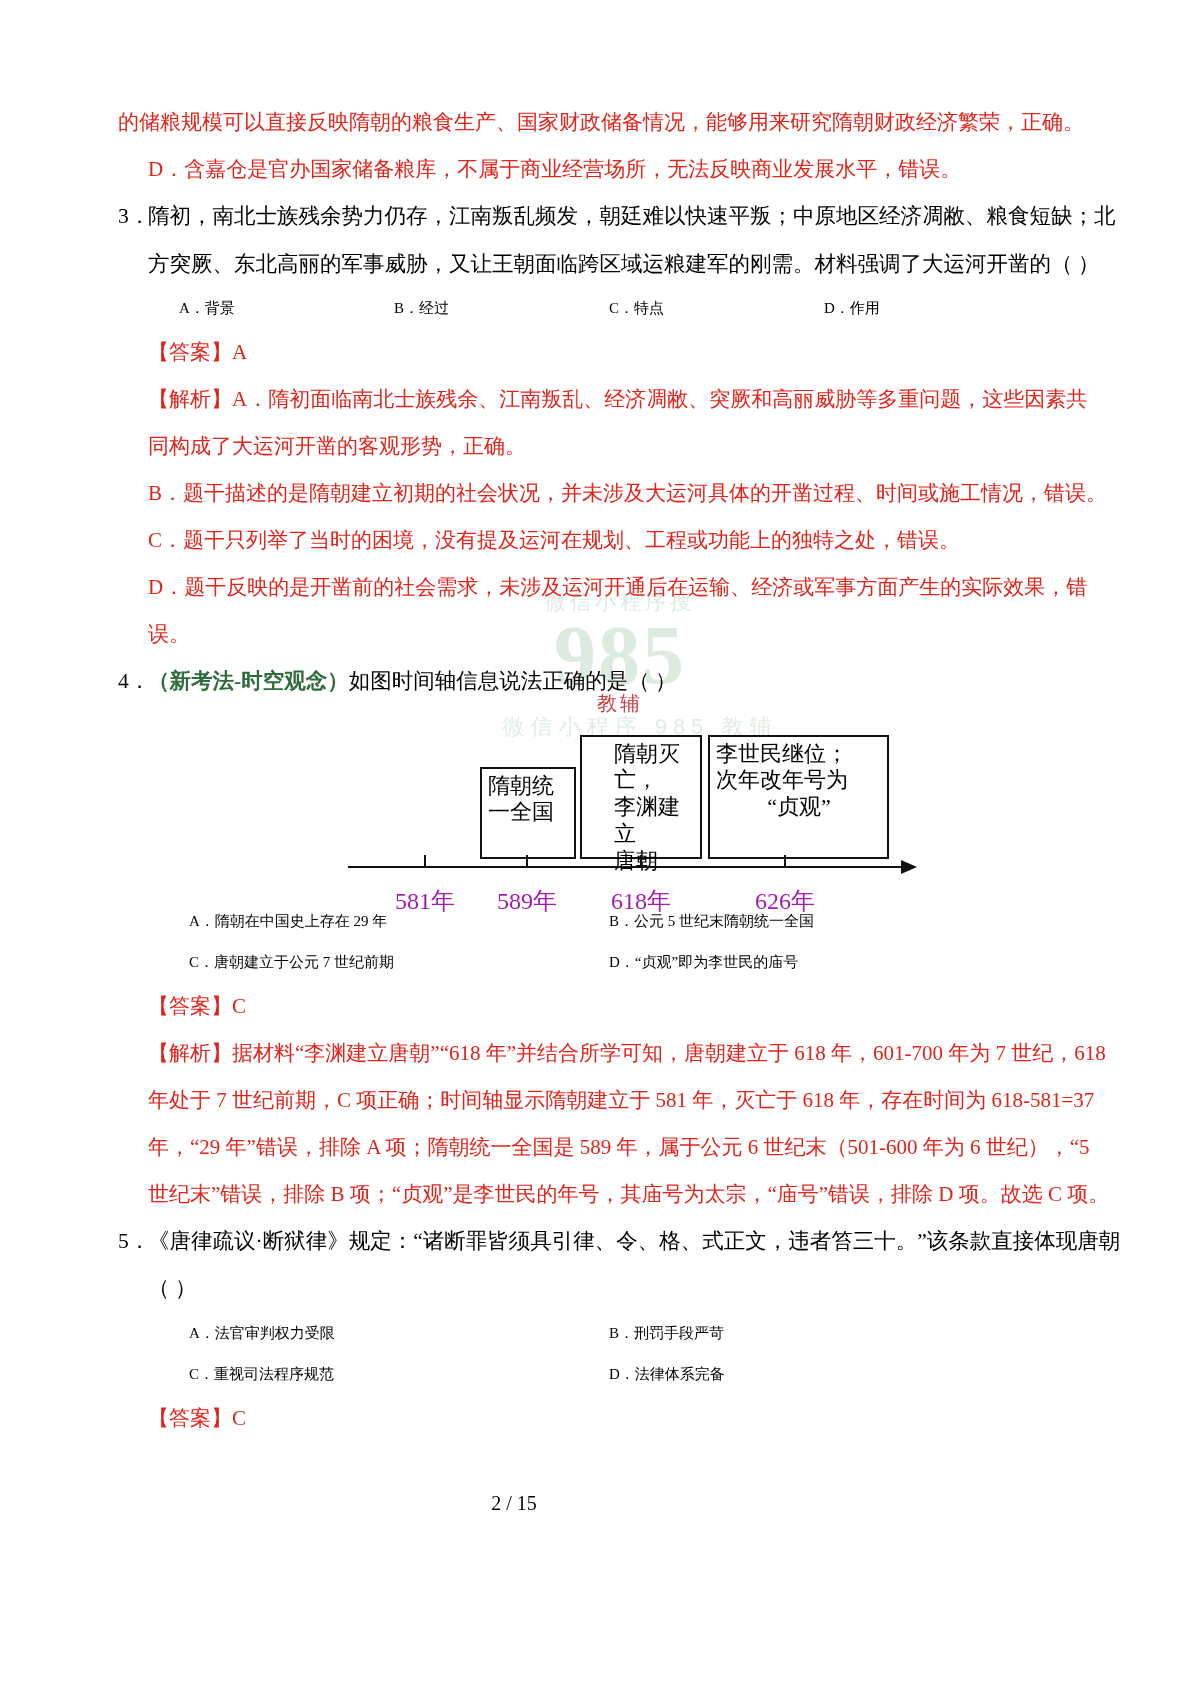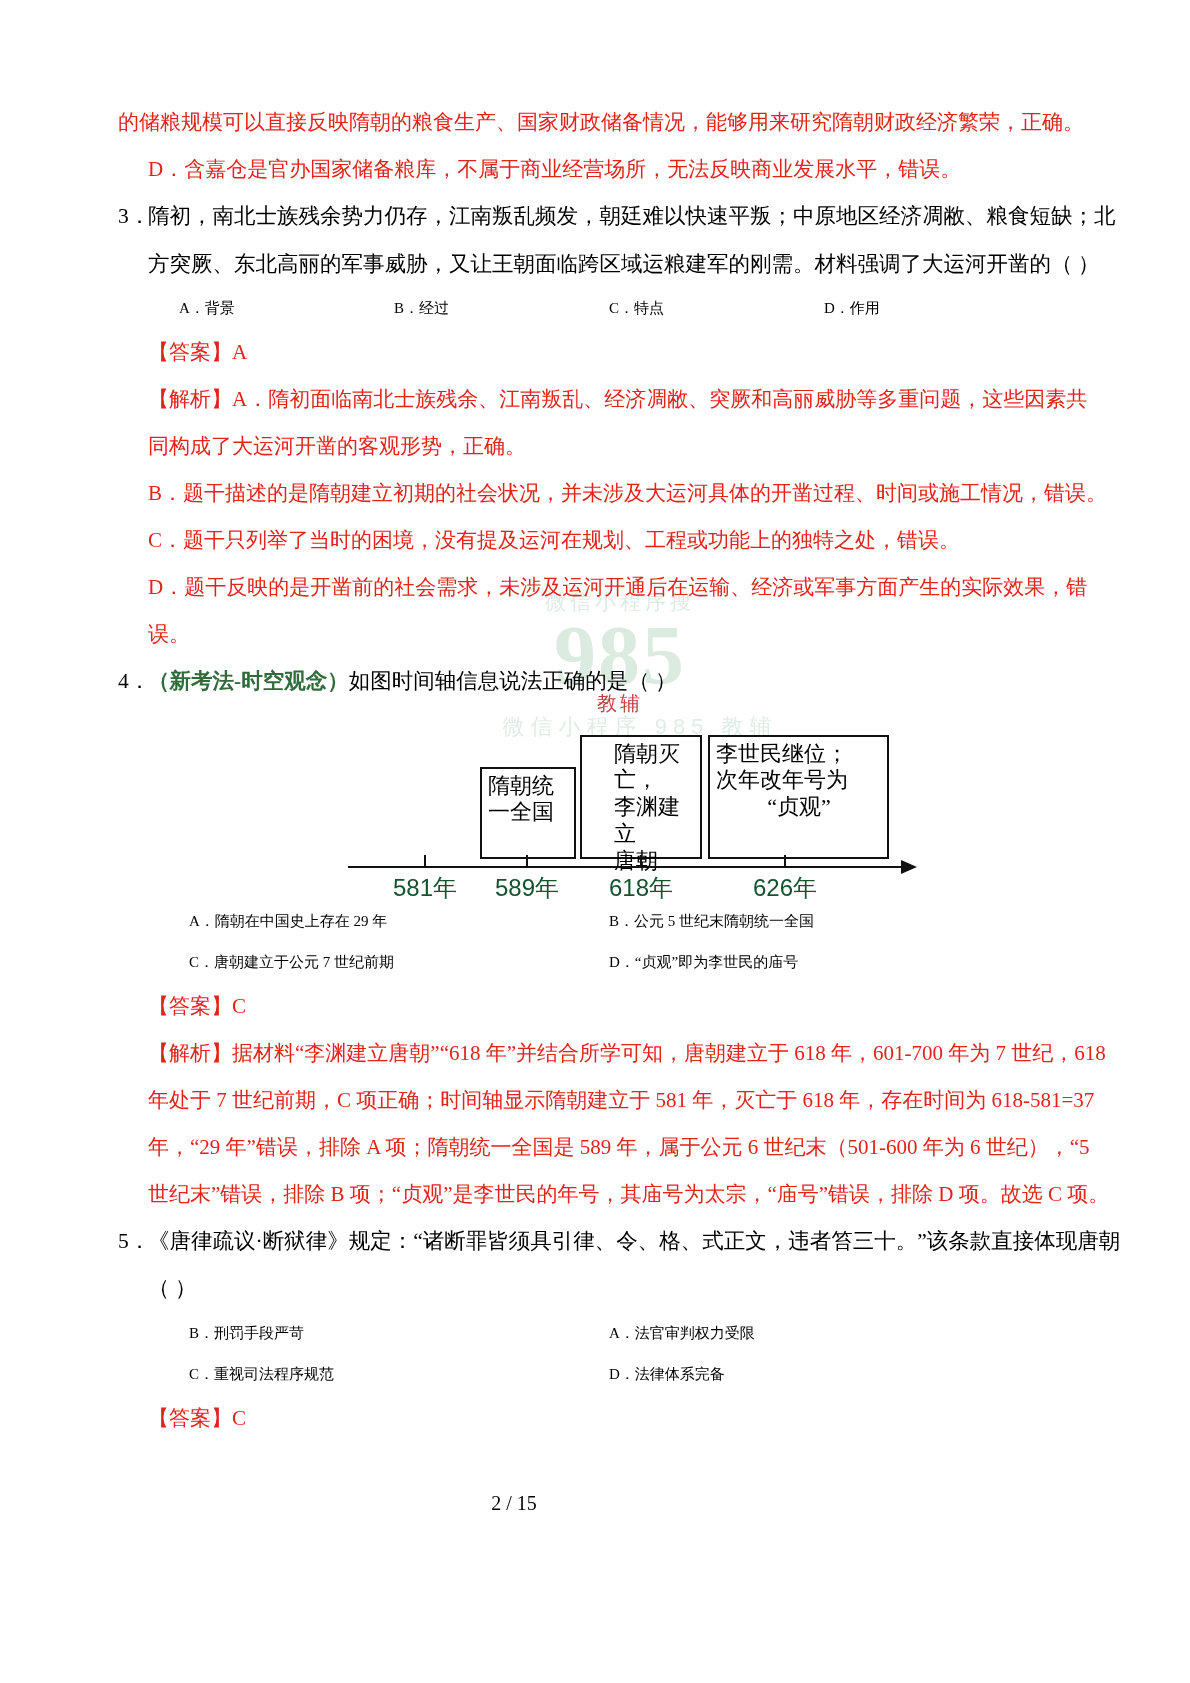--- a/index.html
+++ b/index.html
@@ -164,26 +164,26 @@
   }
   .tick {
     position: absolute;
     top: 136px;
     width: 2px;
     height: 12px;
     background: #111;
   }
   .ylab {
     position: absolute;
-    top: 153px;
+    top: 166px;
     font-size: 24px;
     white-space: nowrap;
-    font-family: Liberation Sans, sans-serif;
+    font-family: Liberation Serif, serif;
     transform: translateX(-50%);
-    color: #14532d;
+    color: #a21caf;
   }
 
   
   .footer {
     position: absolute;
     left: 0;
     bottom: 168px;
     width: 1028px;
     text-align: center;
     font-size: 20px;
@@ -307,22 +307,22 @@
     <div class="qrow">
       <div class="qnum blk">5．</div>
       <div class="qbody blk">
         <div>《唐律疏议·断狱律》规定：“诸断罪皆须具引律、令、格、式正文，违者笞三十。”该条款直接体现唐朝</div>
         <div style="height:26px"></div>
         <div>（      ）</div>
       </div>
     </div>
 
     <div class="opts two blk">
+      <span>A．法官审判权力受限</span>
       <span>B．刑罚手段严苛</span>
-      <span>A．法官审判权力受限</span>
     </div>
     <div class="opts two blk">
       <span>C．重视司法程序规范</span>
       <span>D．法律体系完备</span>
     </div>
 
     <p class="line red indent"><span>【答案】</span><span>C</span></p>
 
   </div>
 

